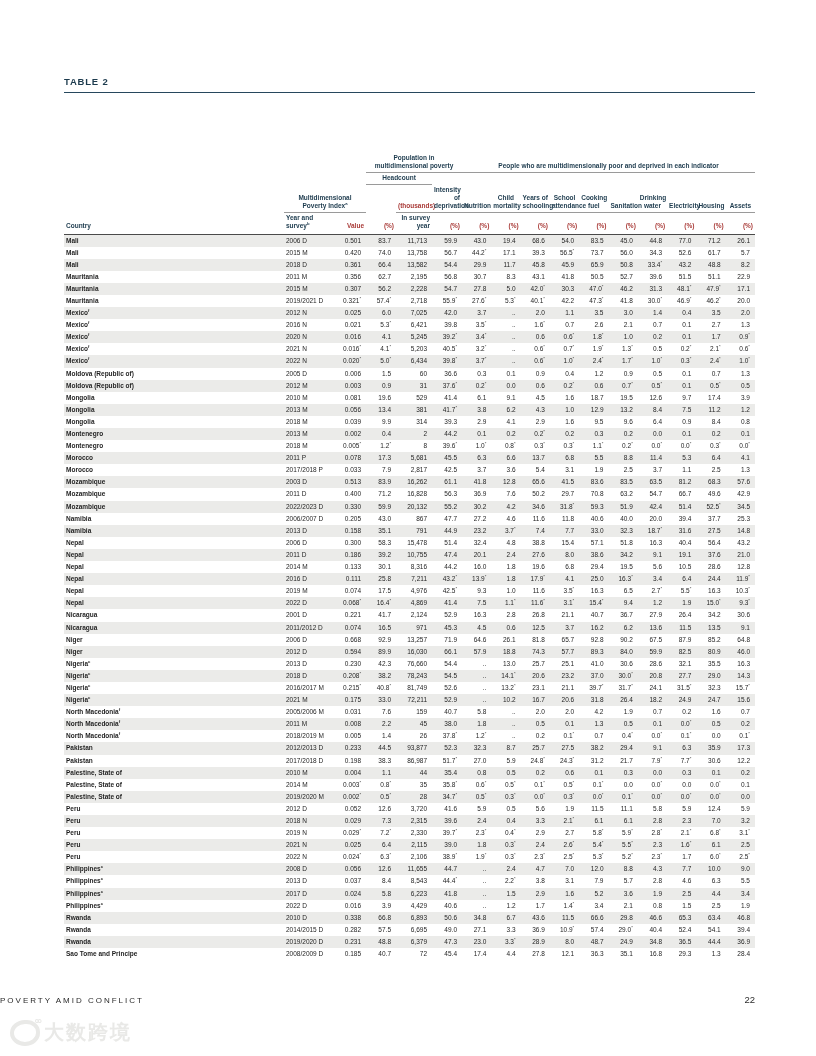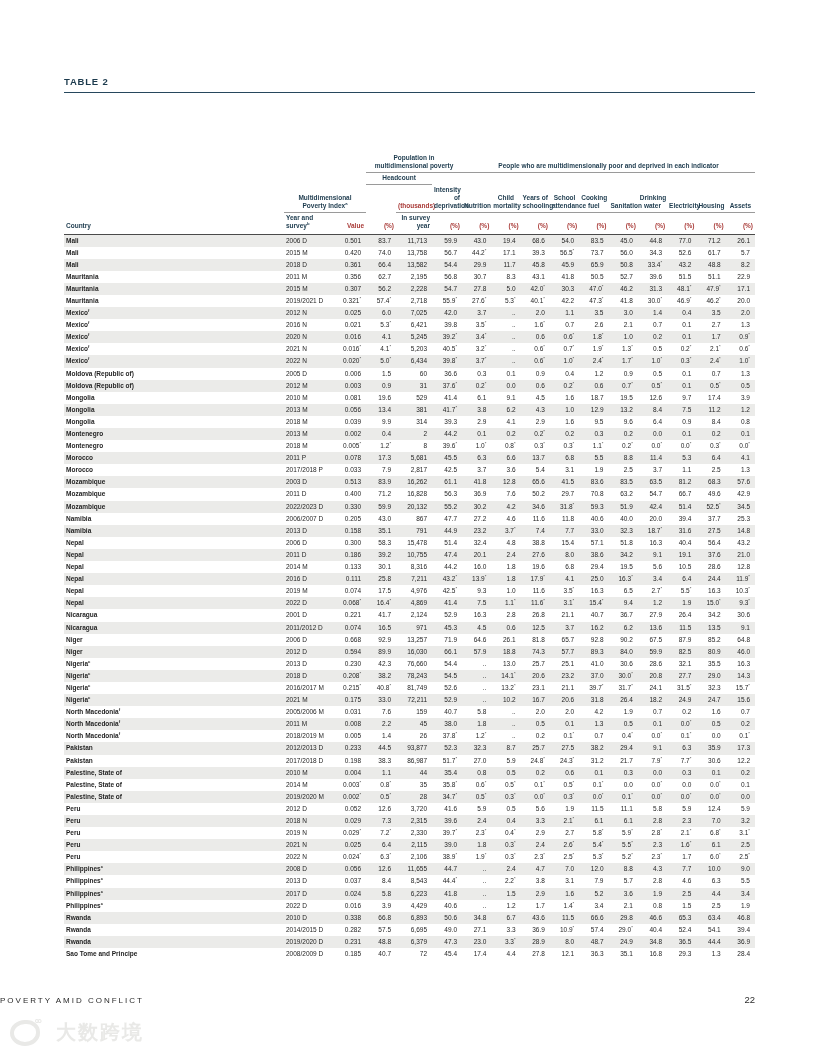--- a/index.html
+++ b/index.html
@@ -47,21 +47,21 @@
 
   .footer-title{
     position:absolute; left:0; right:0; top:996px; text-align:left;
     font-size:8px; letter-spacing:2px; color:#2b2b2b;
   }
   .page-number{
     position:absolute; right:61px; top:994px; font-size:9.5px; color:#2b2b2b;
   }
   .watermark{
     position:absolute; left:10px; bottom:10px; color:#e9e9e7; display:flex;
-    align-items:center; gap:16px; font-weight:bold; user-select:none;
+    align-items:center; gap:4px; font-weight:bold; user-select:none;
   }
   .watermark .wm-logo{
     width:30px; height:26px; border:4px solid #e9e9e7; border-radius:50% 45% 50% 50%;
     position:relative; display:inline-block;
   }
   .watermark .wm-logo::after{
     content:"°°"; position:absolute; top:-7px; right:-4px; font-size:12px; letter-spacing:-2px;
   }
   .watermark .wm-text{ font-size:20px; letter-spacing:2px; }
 </style>

